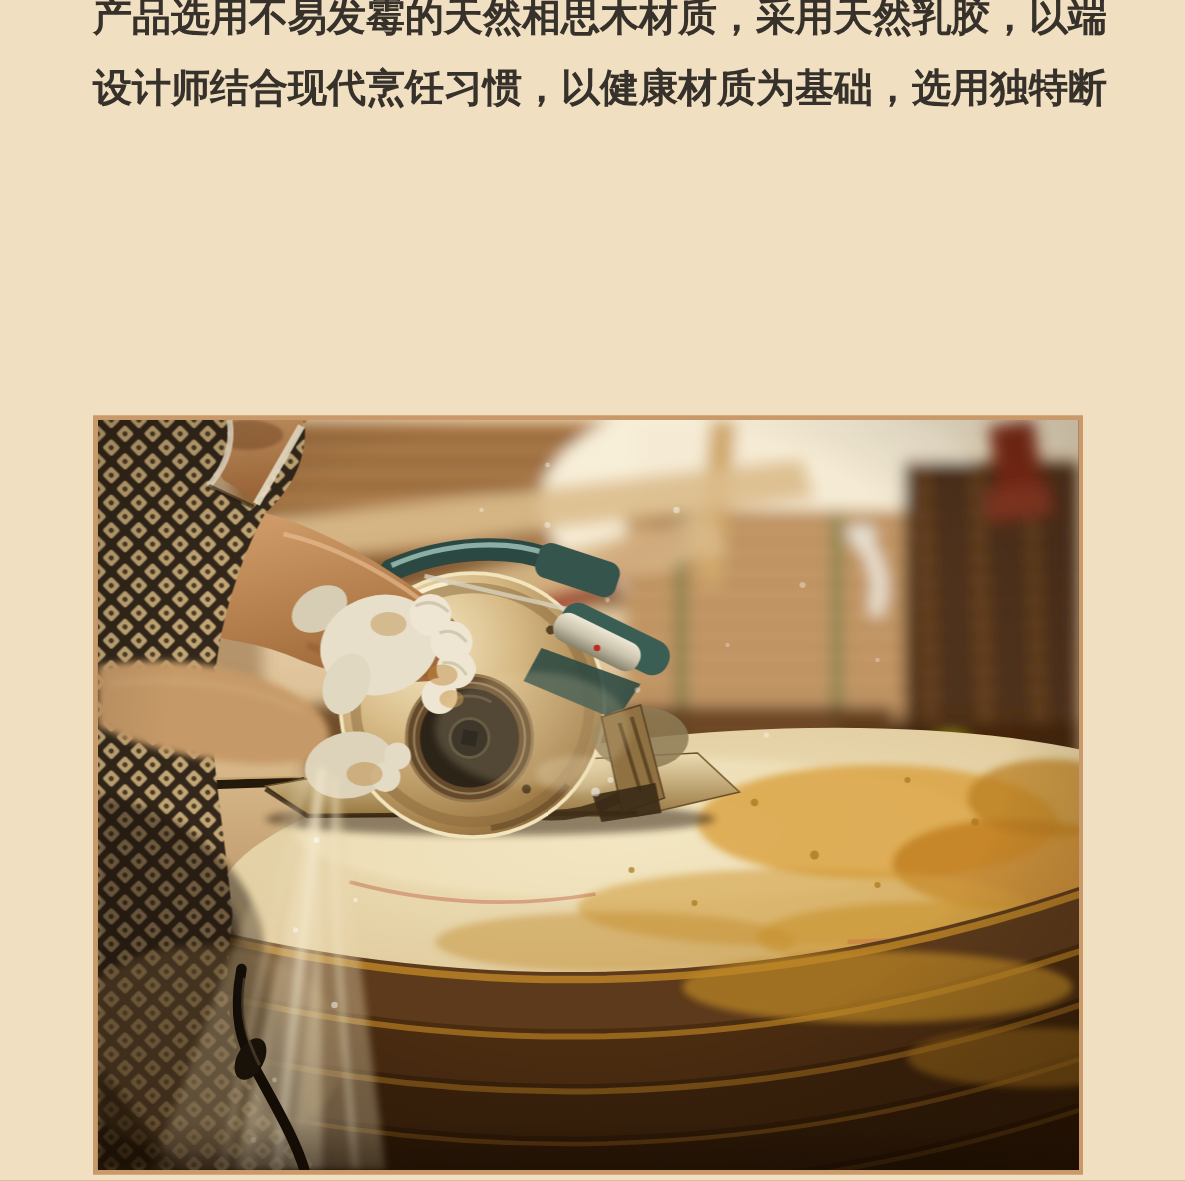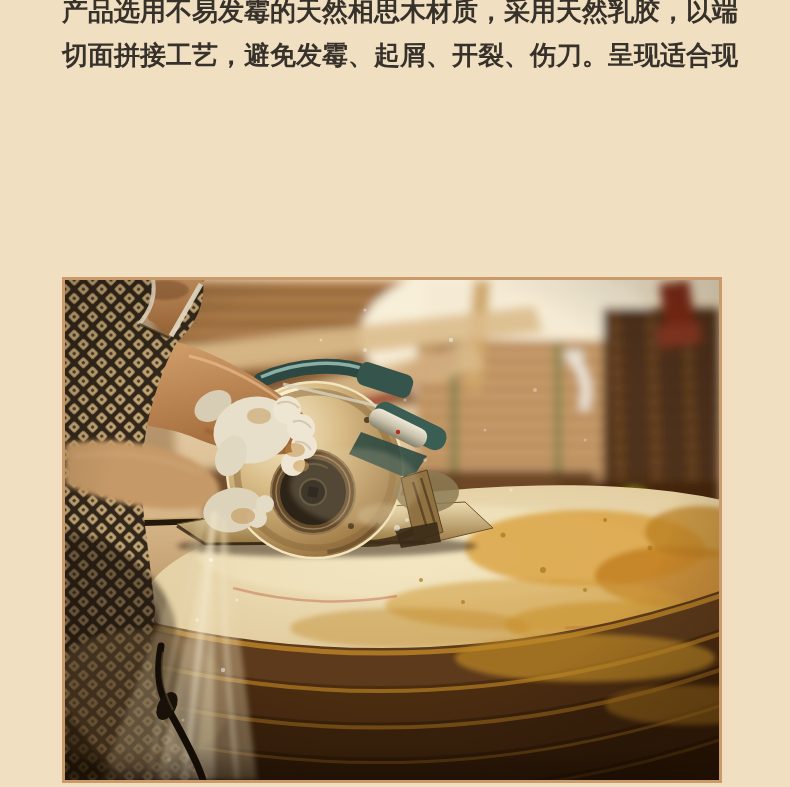--- a/index.html
+++ b/index.html
@@ -19,21 +19,21 @@
     width:654px;height:500px;border:3px solid #c9996a;
     background:#c49a66;box-sizing:content-box;
   }
   .photo-frame svg{display:block;width:654px;height:500px;}
 </style>
 </head>
 <body>
 
 <section class="description">
   <p>产品选用不易发霉的天然相思木材质，采用天然乳胶，以端</p>
-  <p>切面拼接工艺，避免发霉、起屑、开裂、伤刀。呈现适合现</p>
+  <p class="para-start">设计师结合现代烹饪习惯，以健康材质为基础，选用独特断</p>
 </section>
 
 <figure class="photo-frame" role="img" aria-label="车间实拍：工人手持电圆锯切割成摞的圆形相思木砧板，台面覆满木屑，背景为成堆木料">
 <svg viewBox="0 0 654 500" xmlns="http://www.w3.org/2000/svg">
   <defs>
     <filter id="fB" x="-20%" y="-20%" width="140%" height="140%">
           <feGaussianBlur stdDeviation="5"></feGaussianBlur>
         </filter>
     <filter id="fS" x="-30%" y="-30%" width="160%" height="160%">
           <feGaussianBlur stdDeviation="2.5"></feGaussianBlur>

